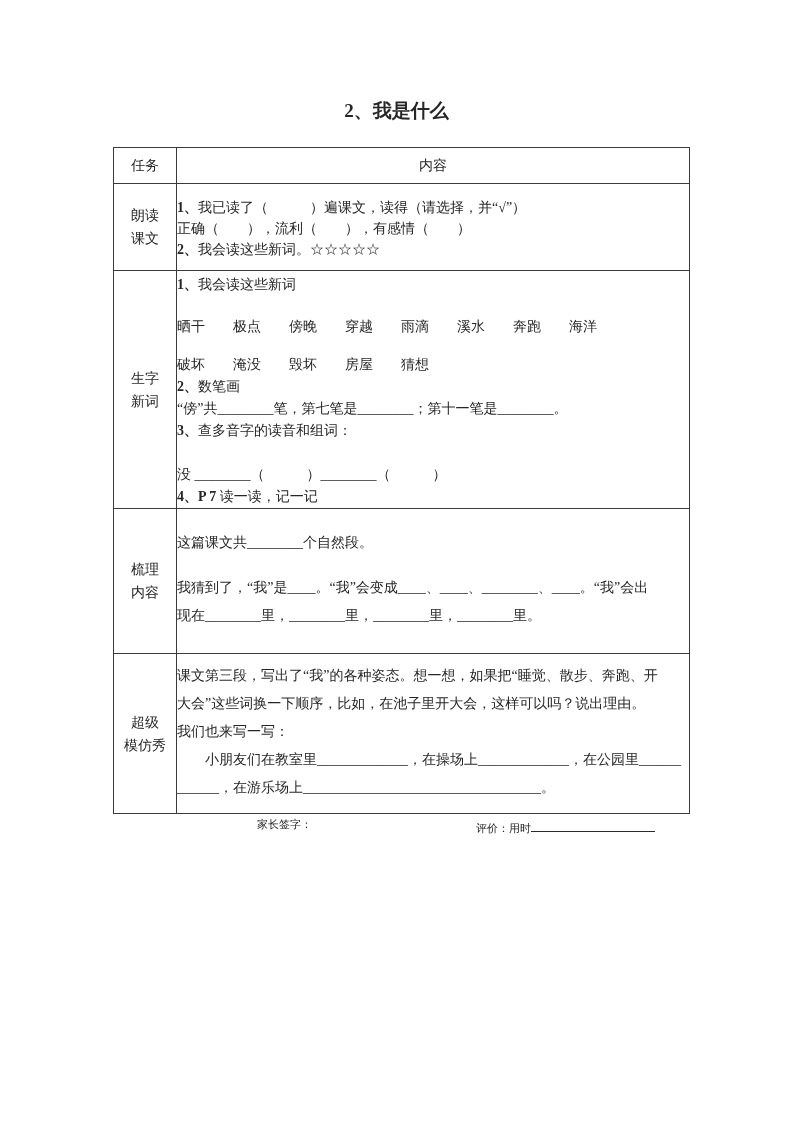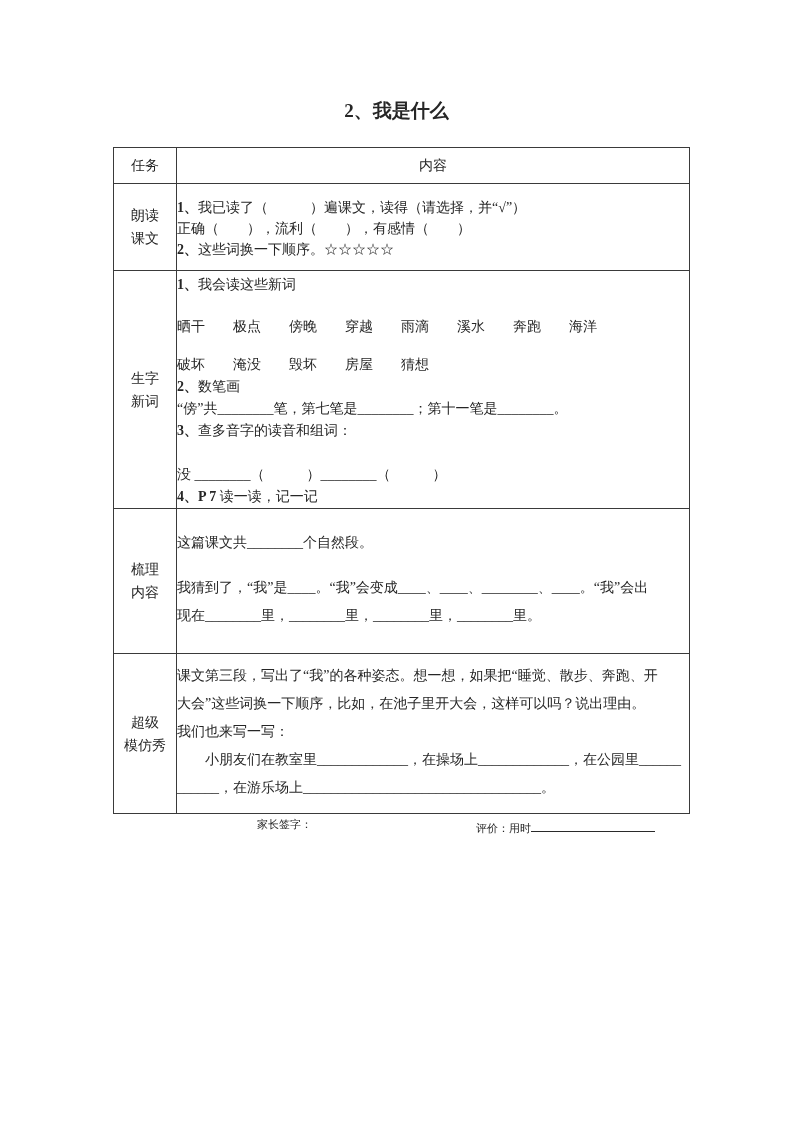--- a/index.html
+++ b/index.html
@@ -91,21 +91,21 @@
       </tr>
 
       <tr class="r0">
         <td class="task-cell">
           <div>朗读</div>
           <div>课文</div>
         </td>
         <td class="content-cell">
           <div class="line"><span class="num">1、</span><span>我已读了（　　　）遍课文，读得（请选择，并“√”）</span></div>
           <div class="line"><span class="num"></span><span>正确（　　），流利（　　），有感情（　　）</span></div>
-          <div class="line"><span class="num">2、</span><span>这些词换一下顺序。☆☆☆☆☆</span></div>
+          <div class="line"><span class="num">2、</span><span>我会读这些新词。☆☆☆☆☆</span></div>
         </td>
       </tr>
 
       <tr class="r1">
         <td class="task-cell">
           <div>生字</div>
           <div>新词</div>
         </td>
         <td class="content-cell">
           <div class="line"><span class="num">1、</span><span>我会读这些新词</span></div>

